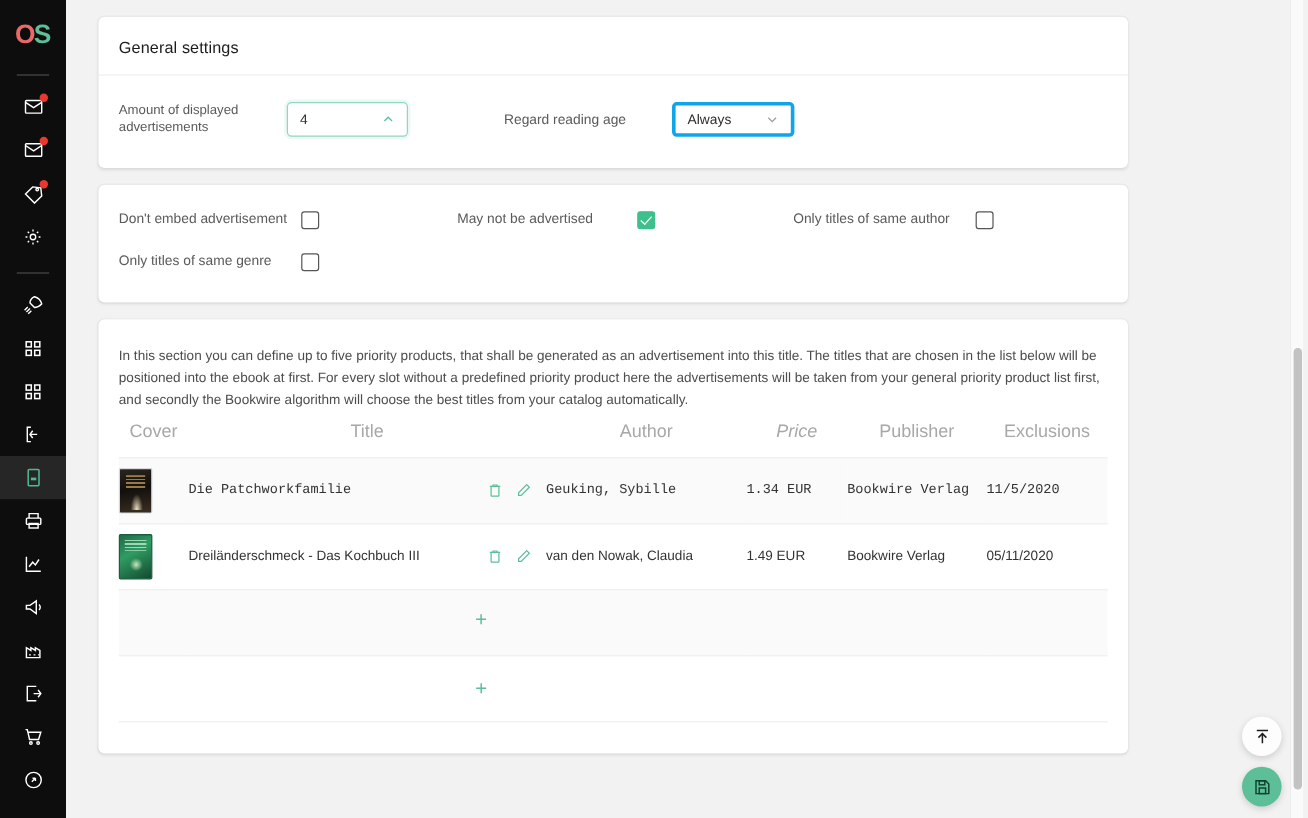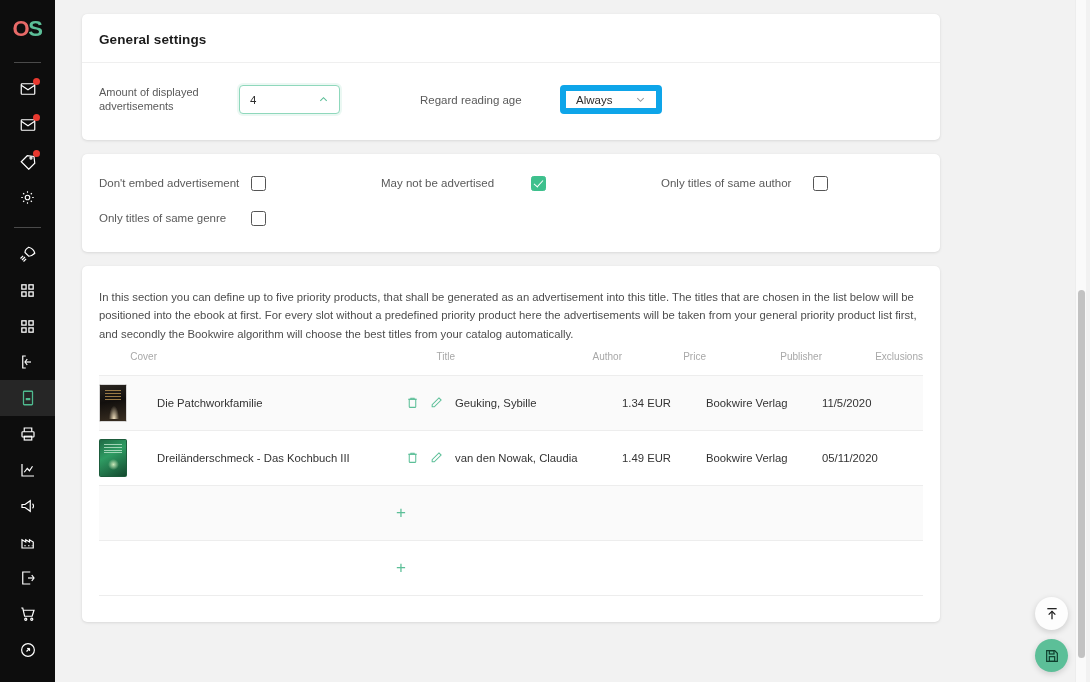--- a/index.html
+++ b/index.html
@@ -67,35 +67,35 @@
     border-radius: 5px;
     box-shadow: 0 1px 3px rgba(0,0,0,0.10), 0 0 1px rgba(0,0,0,0.06);
     width: 858px;
     margin-bottom: 14px;
   }
   .card-head {
     padding: 18px 17px 15px 17px;
     border-bottom: 1px solid #efefef;
   }
   .card-title {
-    font-size: 13.5px; font-weight: 700; color: #1c1c1c;
+    font-size: 13.5px; font-weight: 400; color: #1c1c1c;
     letter-spacing: 0.1px;
   }
   .card-body { padding: 22px 17px 26px 17px; }
 
   
   .field-row { display: flex; align-items: center; }
   .field-label {
     font-size: 11px; color: #5a5a5a; line-height: 1.25;
     width: 140px; flex: 0 0 140px;
   }
   .select {
     position: relative;
     height: 29px;
-    border: 6px solid #0ea5e9;
+    border: 3px solid #0ea5e9;
     border-radius: 4px;
     background: #fff;
     display: flex; align-items: center;
     padding: 0 10px;
     font-size: 11.5px; color: #2c2c2c;
     cursor: pointer;
     user-select: none;
   }
   .select.w100 { width: 101px; }
   .select.w102 { width: 102px; }
@@ -148,39 +148,39 @@
     font-size: 11.3px; color: #4d4d4d; line-height: 1.62;
     max-width: 824px;
   }
 
   table.ptable {
     width: 824px;
     border-collapse: collapse;
     table-layout: fixed;
   }
   table.ptable th {
-    font-size: 10px; font-weight: 400; color: #a8a8a8;
-    text-align: right;
+    font-size: 15px; font-weight: 400; color: #a8a8a8;
+    text-align: center;
     padding: 8px 0 13px 0;
     border-bottom: 1px solid #ededed;
   }
   table.ptable td {
     font-size: 11.3px; color: #333;
     padding: 0;
     vertical-align: middle;
     height: 55px;
     border-bottom: 1px solid #ededed;
   }
-  tr.alt td { background: #fafafa; }
+  tr.alt td { background: #fafafa; font-family: Liberation Mono, monospace; }
   tr.plain td { background: #ffffff; }
 
   .col-cover { width: 58px; }
   .col-title { width: 298px; }
   .col-author { width: 167px; }
-  .col-price { width: 84px; }
+  .col-price { width: 84px; font-style: italic; }
   .col-pub { width: 116px; }
   .col-date { width: 101px; }
 
   .cover {
     width: 28px; height: 38px;
     border-radius: 1.5px;
     display: block;
   }
   .cover.c1 {
     background: linear-gradient(170deg,#2a2520 0%,#120f0d 45%,#3a2f22 100%);

